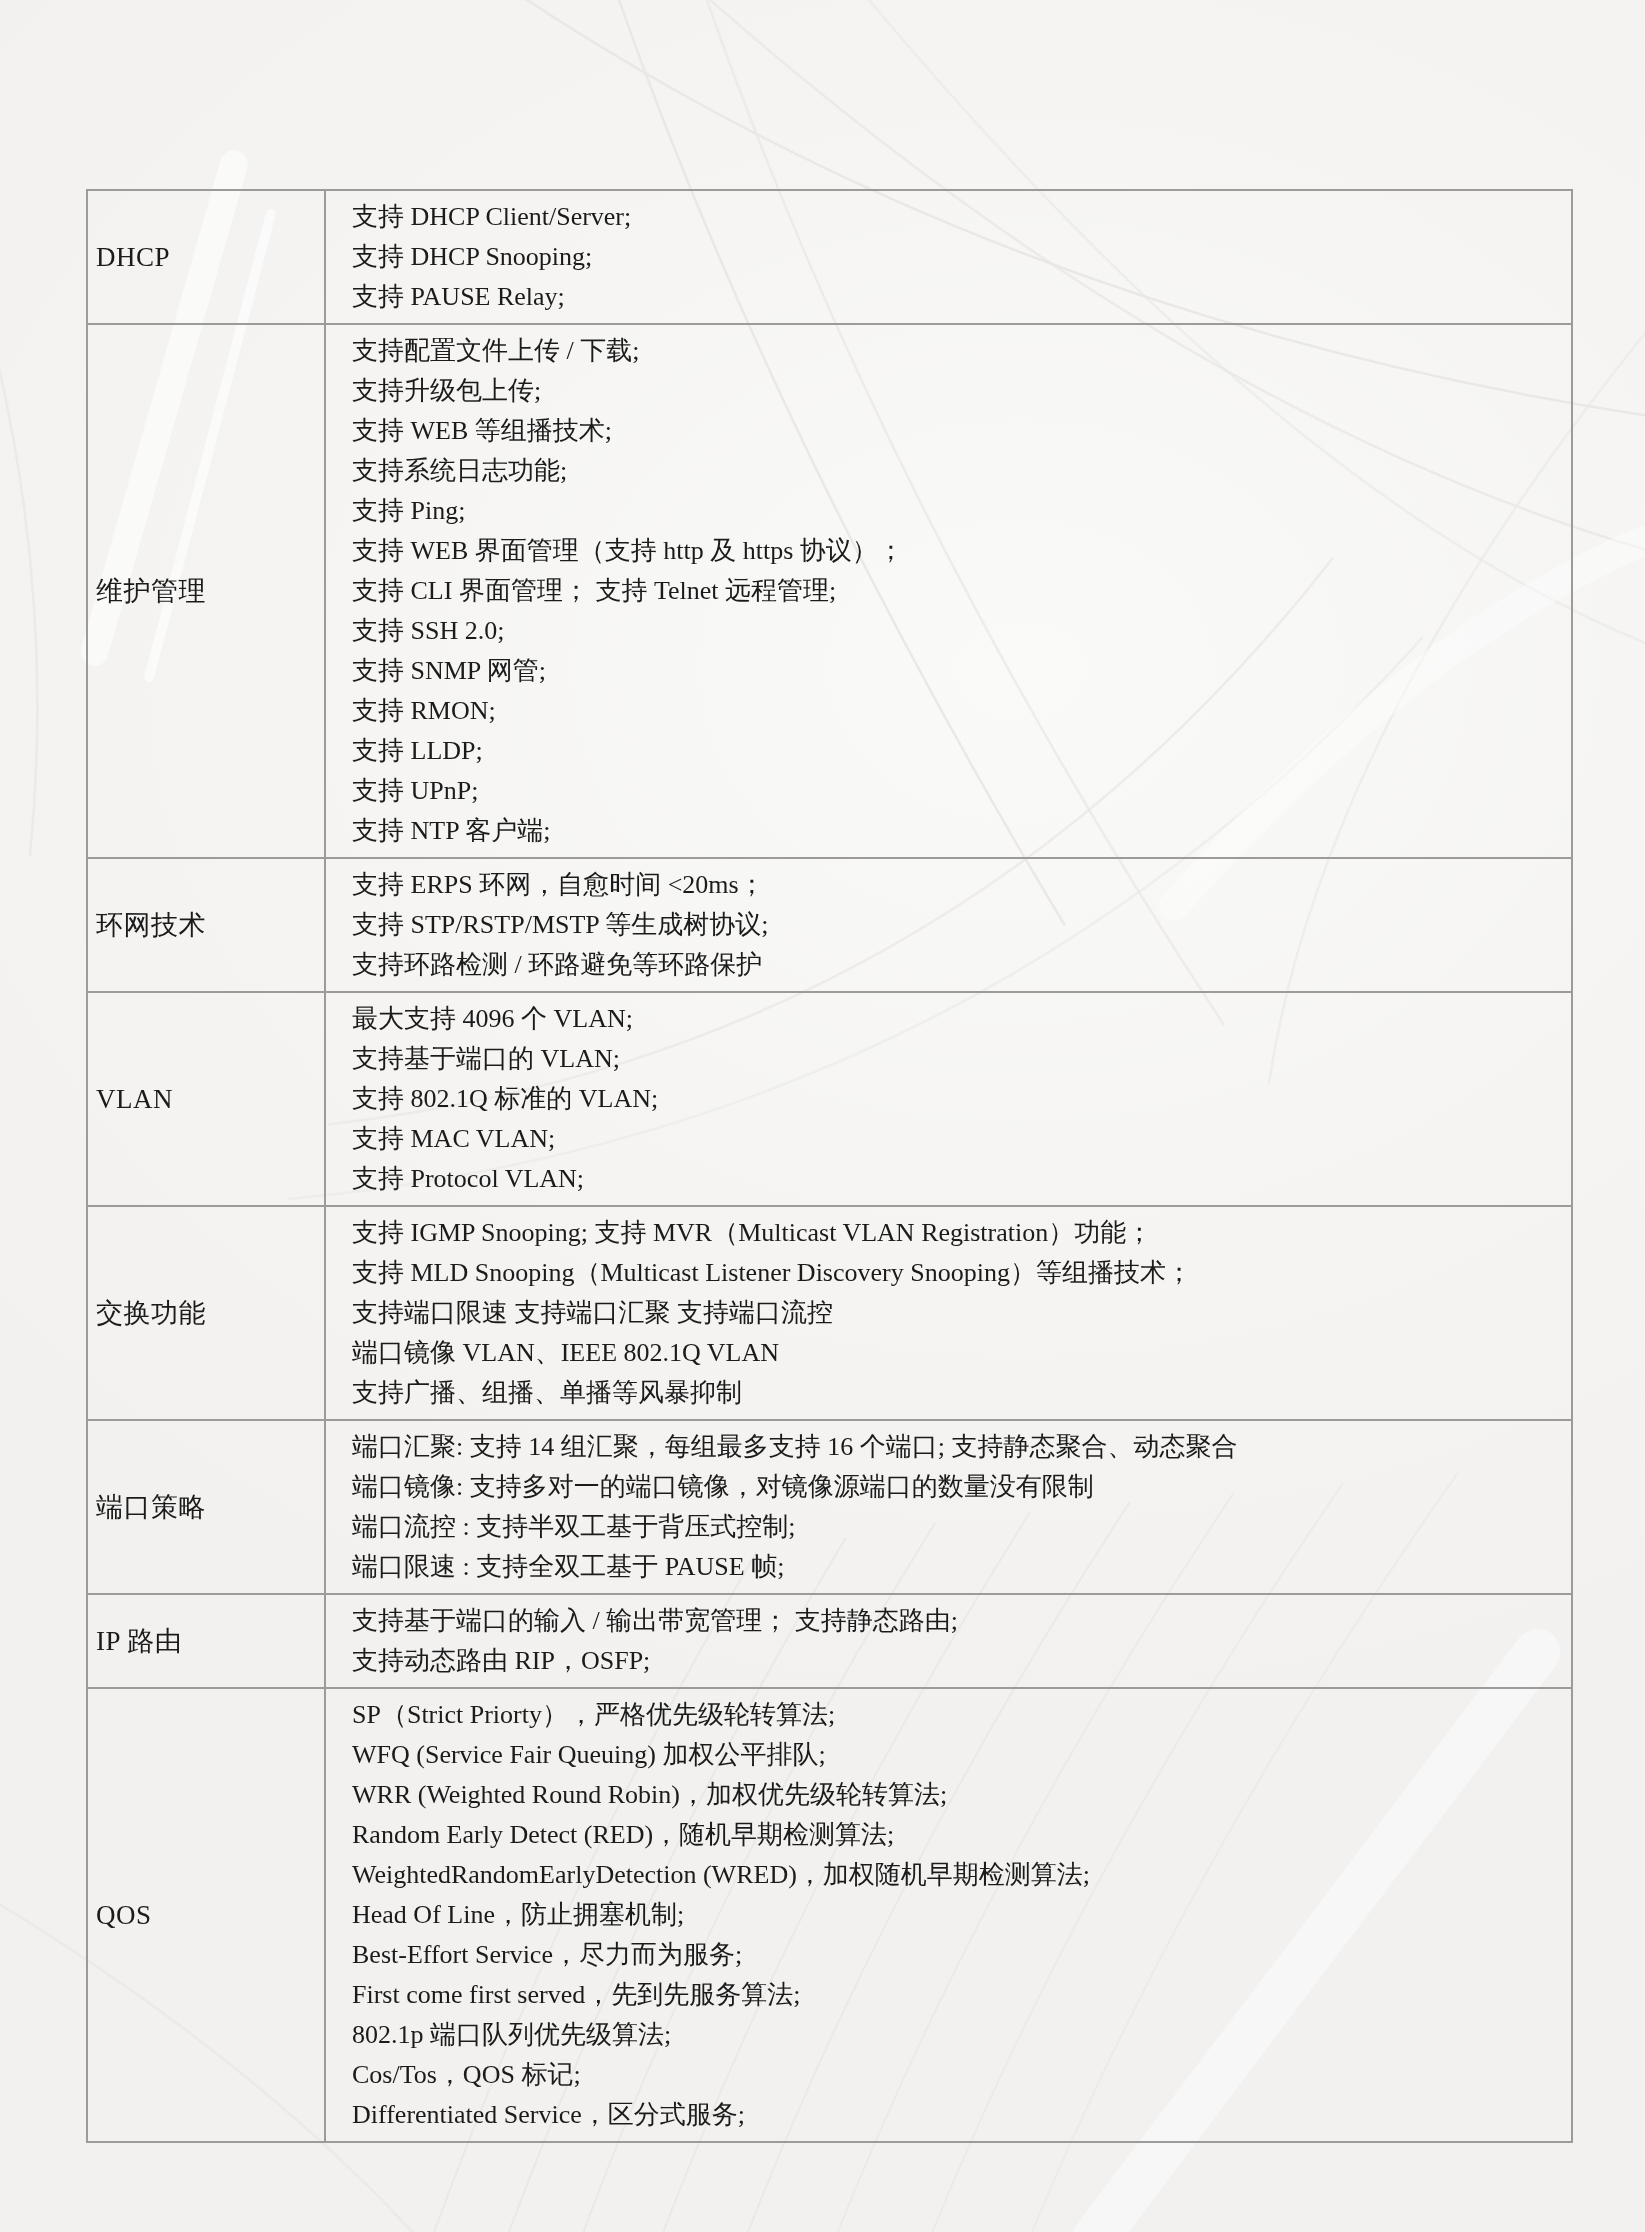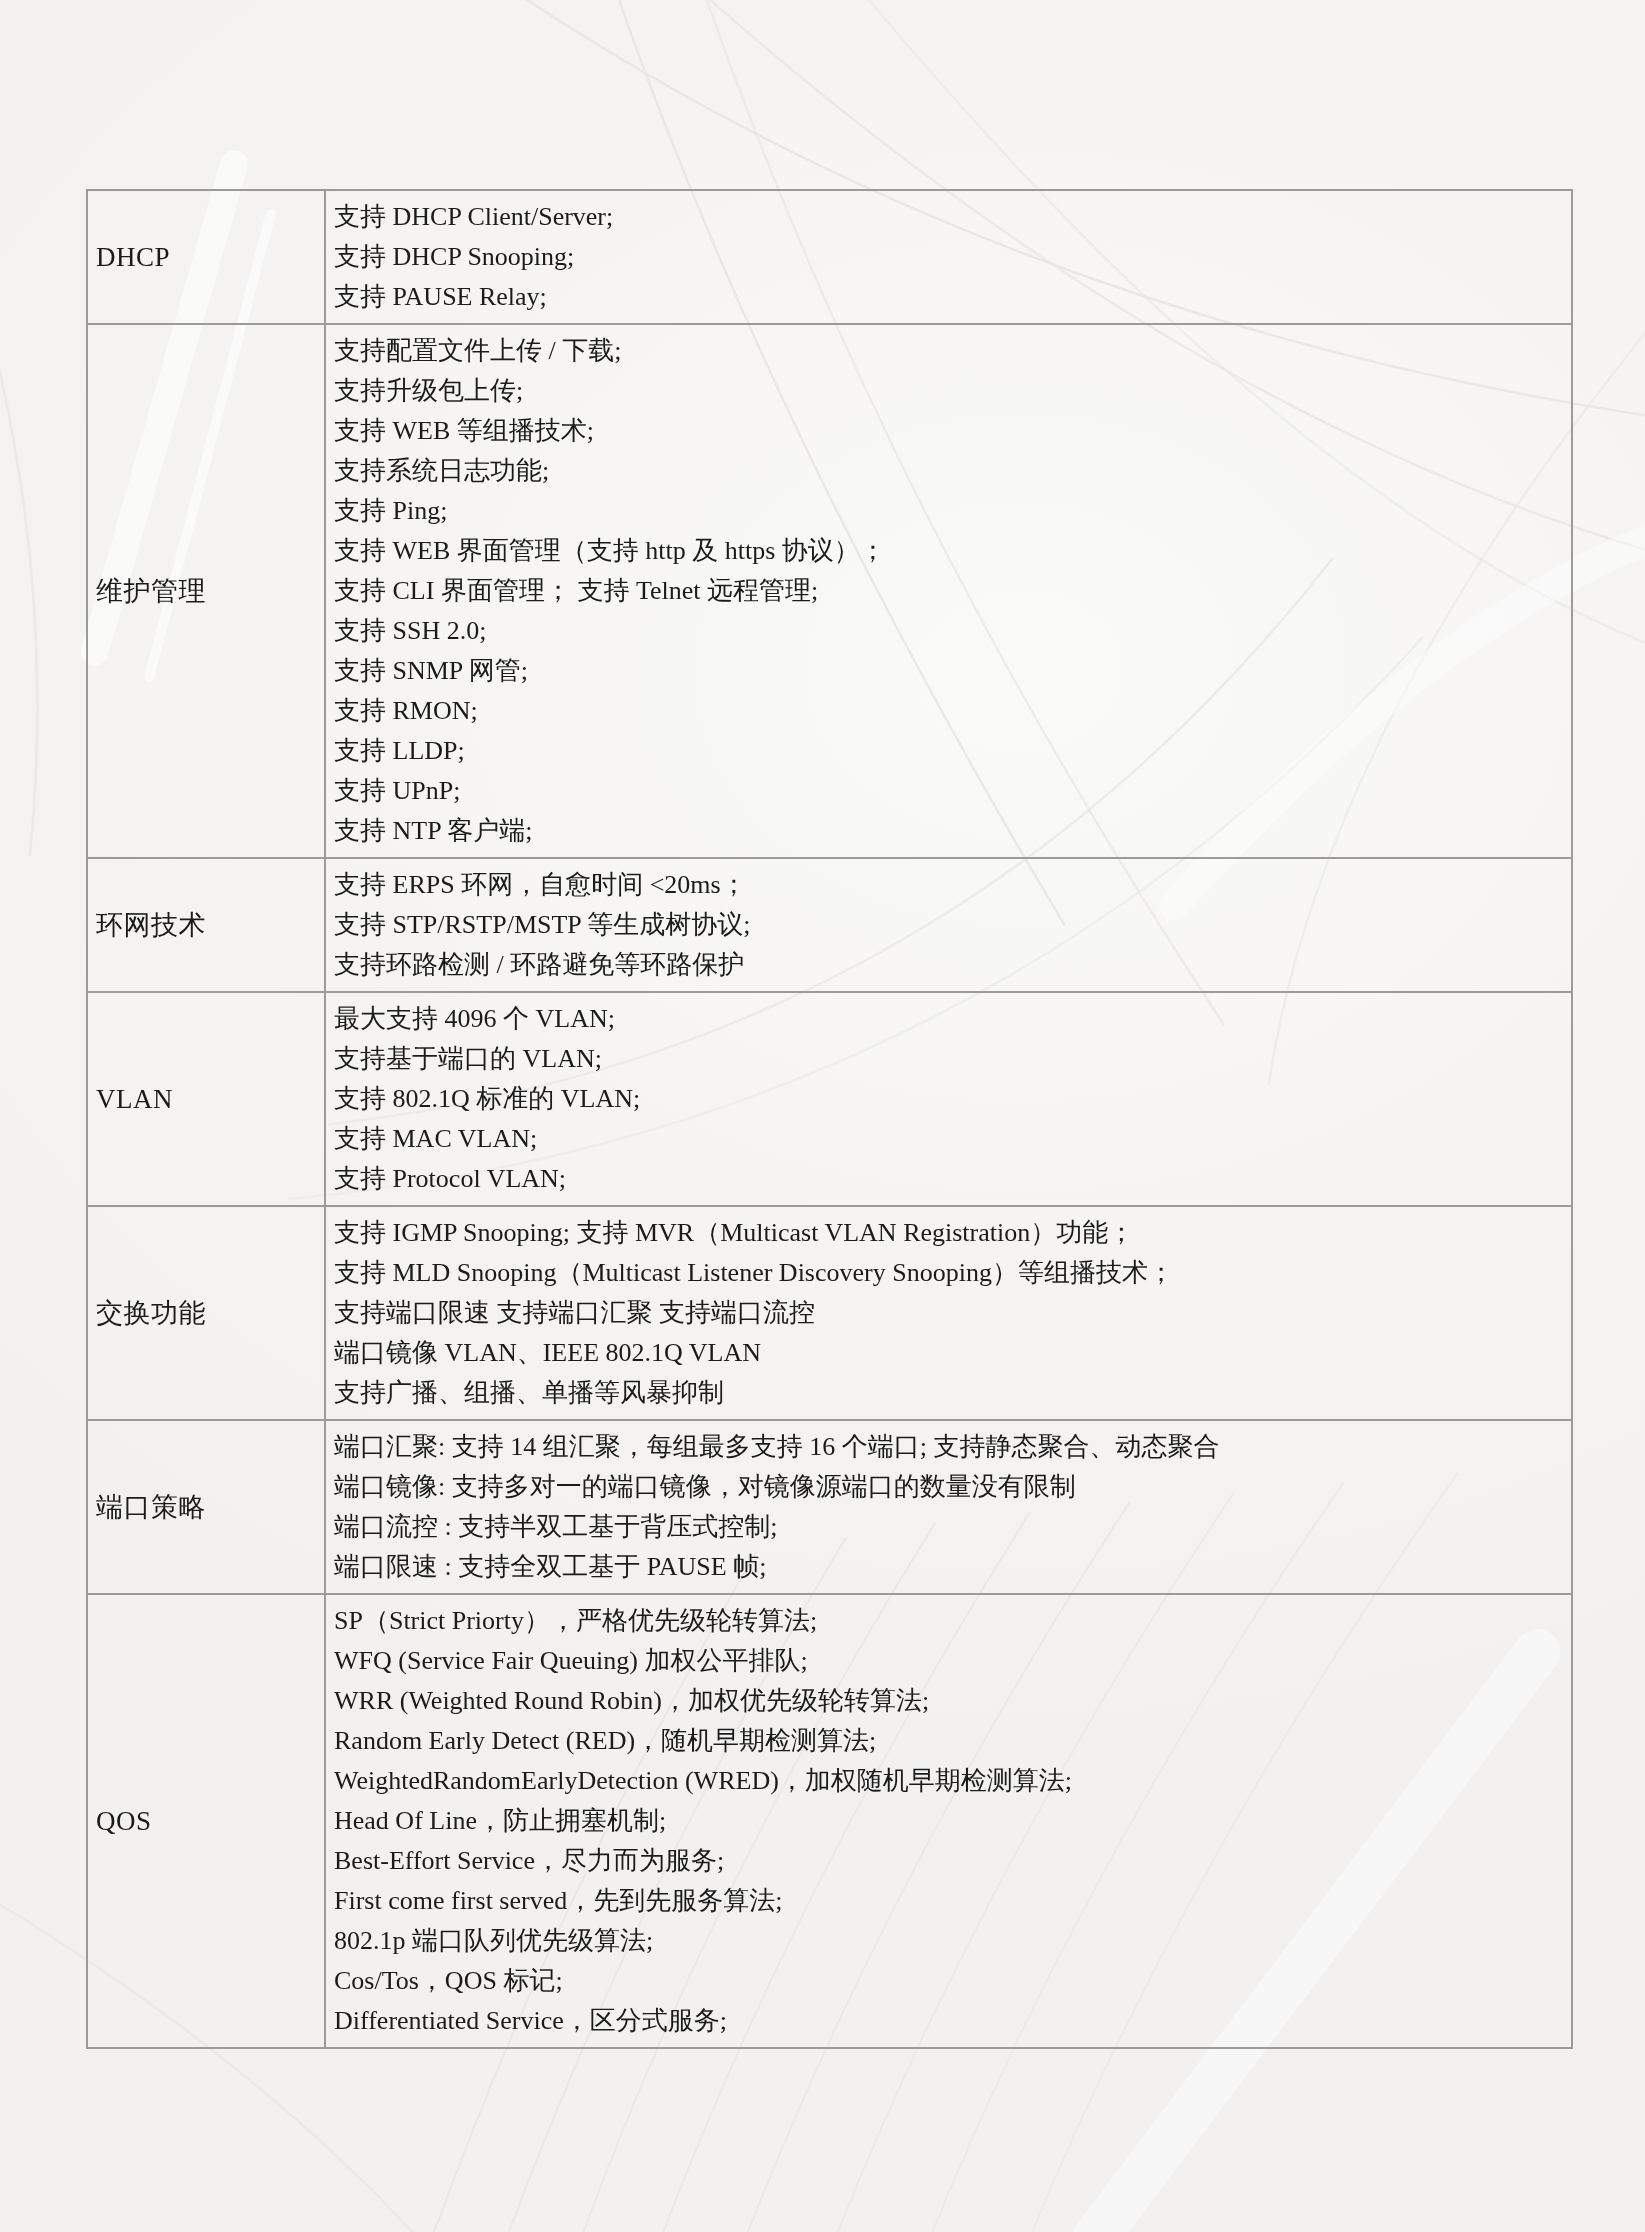--- a/index.html
+++ b/index.html
@@ -39,21 +39,21 @@
     vertical-align: middle;
     background: transparent;
   }
   td.label-cell {
     width: 228px;
     padding: 0 0 0 8px;
     font-size: 27px;
     letter-spacing: 0.5px;
   }
   td.content-cell {
-    padding: 6px 10px 6px 8px;
+    padding: 6px 10px 6px 26px;
   }
   .spec-line {
     font-size: 26px;
     line-height: 40px;
     white-space: nowrap;
   }
 </style>
 </head>
 <body>
 
@@ -147,20 +147,27 @@
         </tr>
         <tr style="height: 174px;">
           <td class="label-cell">端口策略</td>
           <td class="content-cell">
             <div class="spec-line">端口汇聚: 支持 14 组汇聚，每组最多支持 16 个端口; 支持静态聚合、动态聚合</div>
             <div class="spec-line">端口镜像: 支持多对一的端口镜像，对镜像源端口的数量没有限制</div>
             <div class="spec-line">端口流控 : 支持半双工基于背压式控制;</div>
             <div class="spec-line">端口限速 : 支持全双工基于 PAUSE 帧;</div>
           </td>
         </tr>
+        <tr style="height: 94px;">
+          <td class="label-cell">IP 路由</td>
+          <td class="content-cell">
+            <div class="spec-line">支持基于端口的输入 / 输出带宽管理； 支持静态路由;</div>
+            <div class="spec-line">支持动态路由 RIP，OSFP;</div>
+          </td>
+        </tr>
         <tr style="height: 444px;">
           <td class="label-cell">QOS</td>
           <td class="content-cell">
             <div class="spec-line">SP（Strict Priorty），严格优先级轮转算法;</div>
             <div class="spec-line">WFQ (Service Fair Queuing) 加权公平排队;</div>
             <div class="spec-line">WRR (Weighted Round Robin)，加权优先级轮转算法;</div>
             <div class="spec-line">Random Early Detect (RED)，随机早期检测算法;</div>
             <div class="spec-line">WeightedRandomEarlyDetection (WRED)，加权随机早期检测算法;</div>
             <div class="spec-line">Head Of Line，防止拥塞机制;</div>
             <div class="spec-line">Best-Effort Service，尽力而为服务;</div>

